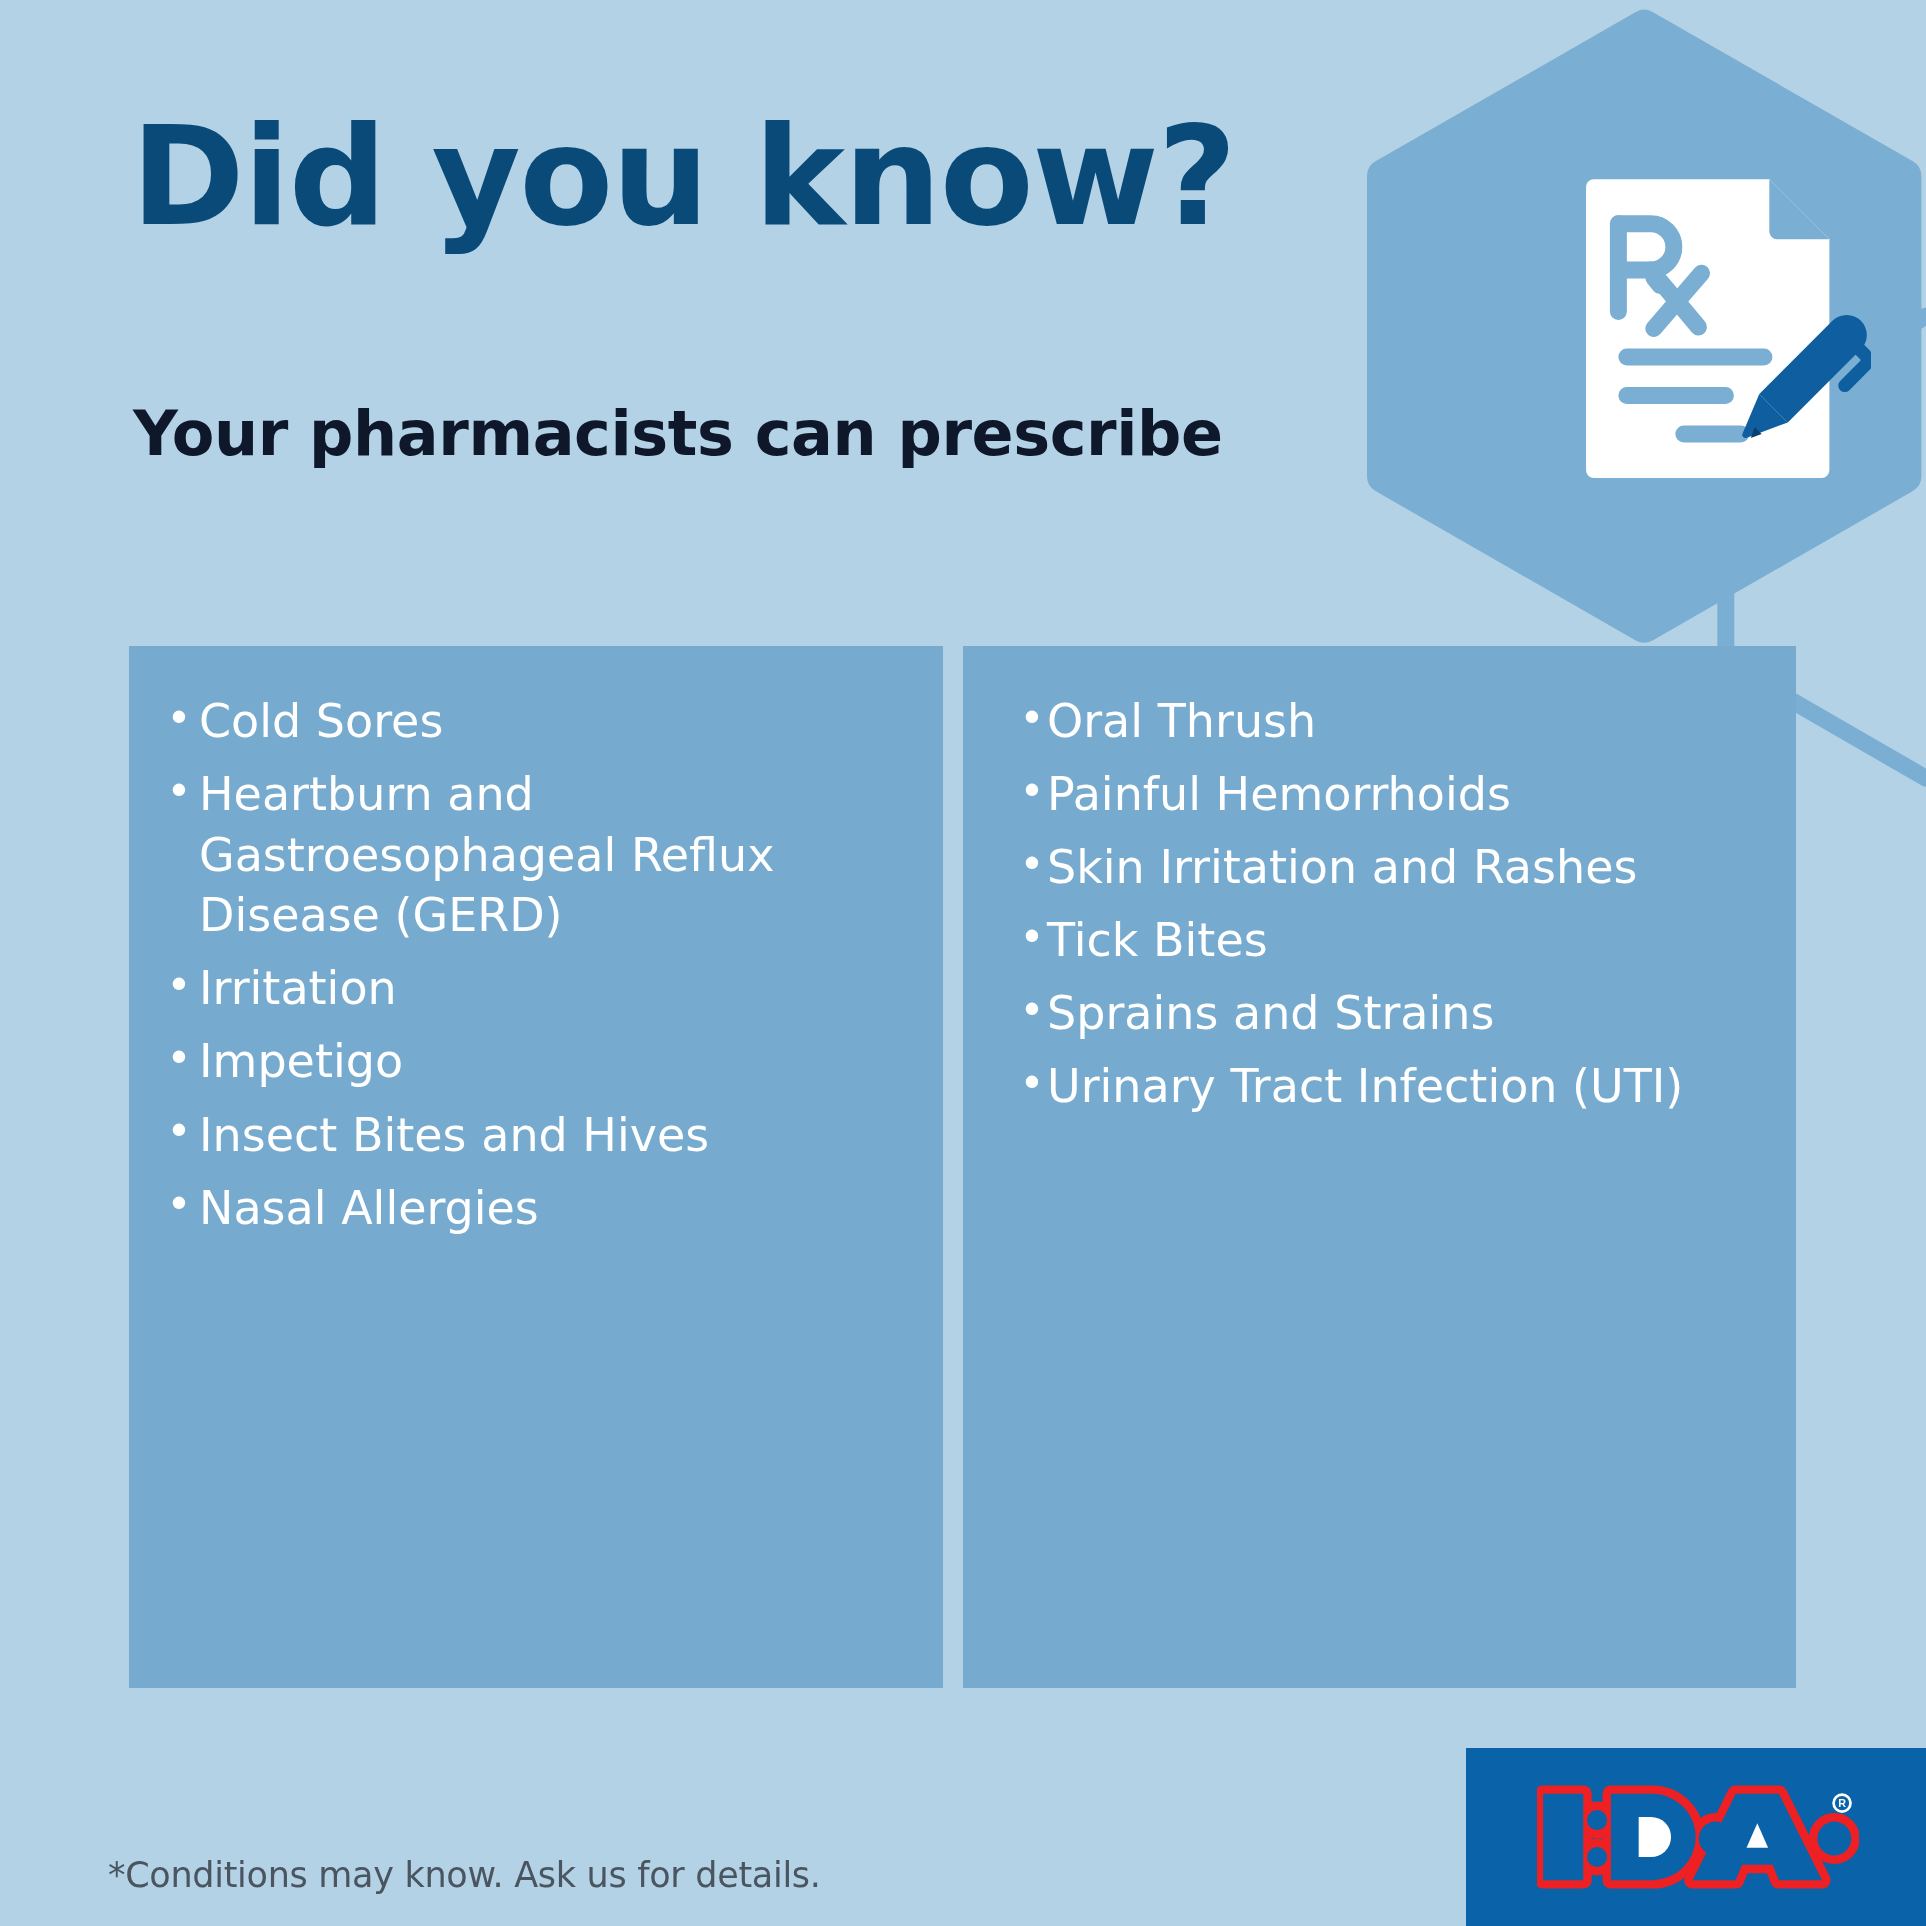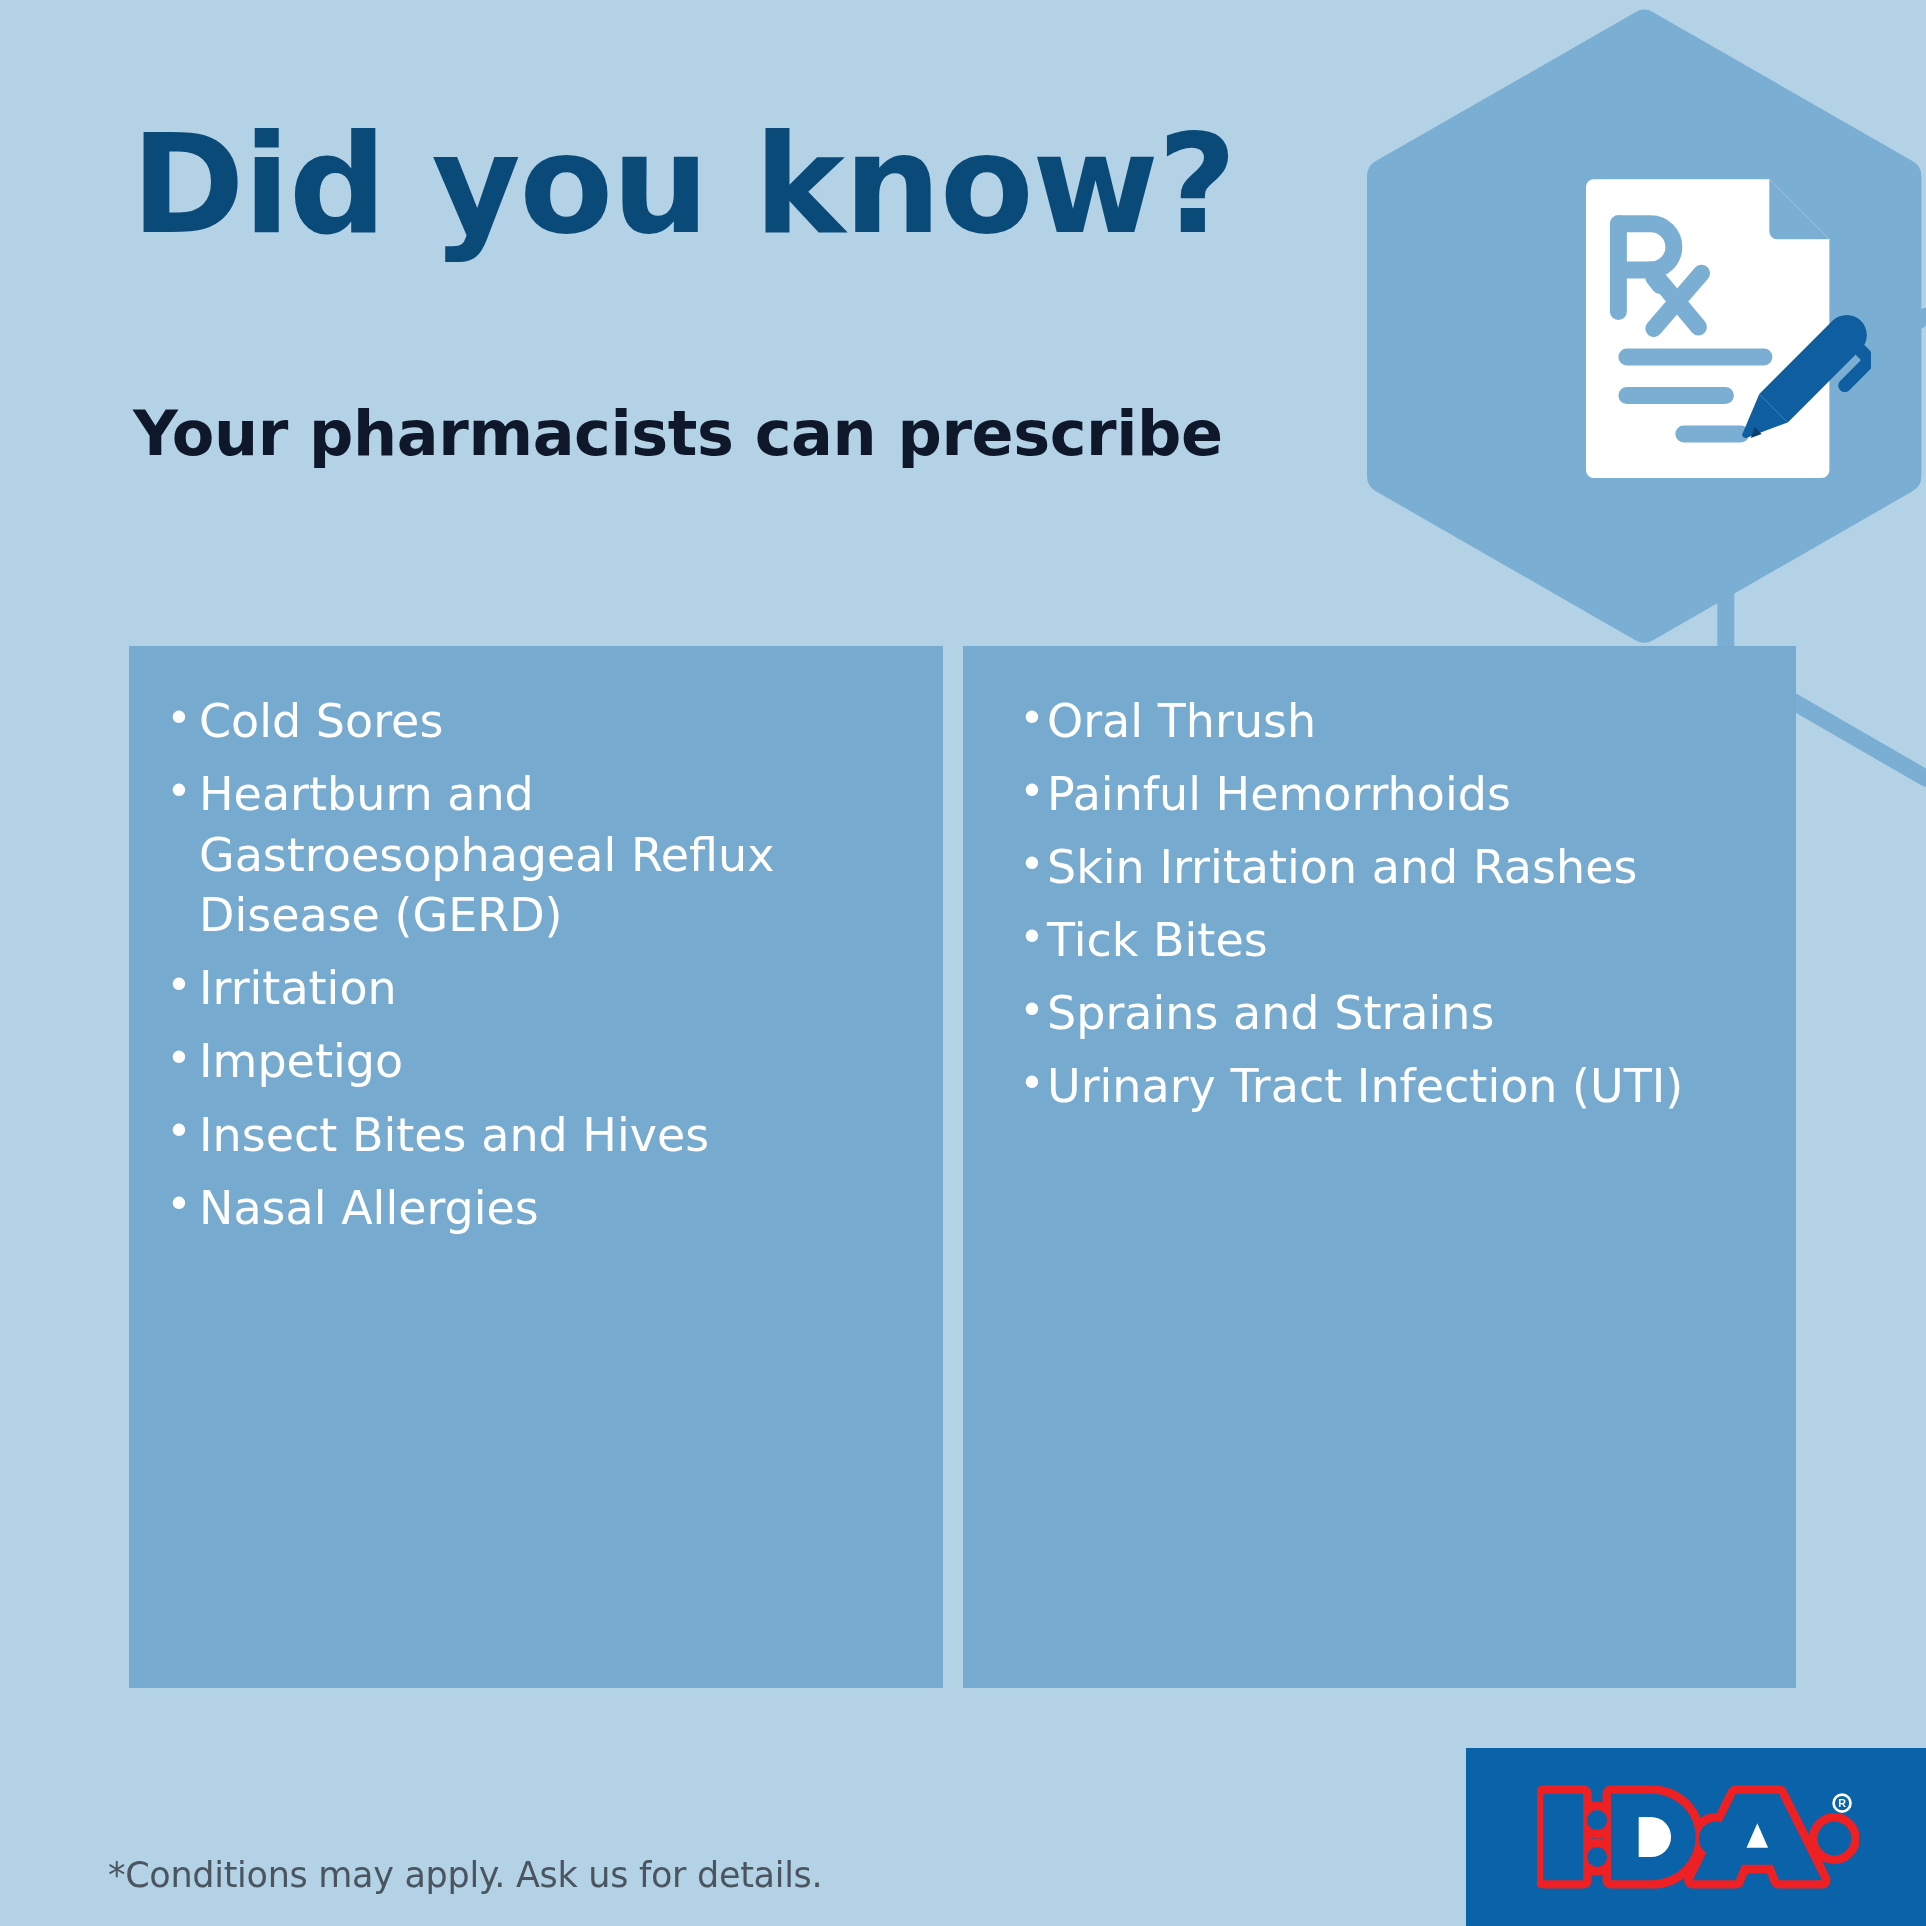--- a/index.html
+++ b/index.html
@@ -32,21 +32,21 @@
     left:1586px;
     width:285px;
     height:308px;
   }
   .rx-icon svg { display:block; width:100%; height:100%; }
 
   
   .headline {
     position:absolute;
     left:131px;
-    top:116px;
+    top:108px;
     font-size:137px;
     line-height:1.0;
     font-weight:bold;
     color:#0a4a79;
     letter-spacing:-1.5px;
     white-space:nowrap;
   }
 
   .subhead {
     position:absolute;
@@ -194,21 +194,21 @@
       <li>Painful Hemorrhoids</li>
       <li>Skin Irritation and Rashes</li>
       <li>Tick Bites</li>
       <li>Sprains and Strains</li>
       <li>Urinary Tract Infection (UTI)</li>
     </ul>
   </div>
 
 </div>
 
-<p class="footnote">*Conditions may apply. Ask us for details.</p>
+<p class="footnote">*Conditions may know. Ask us for details.</p>
 
 <div class="logo-block">
   <svg viewBox="0 0 418 140" xmlns="http://www.w3.org/2000/svg">
 
     <g stroke="#ffffff" stroke-width="15" stroke-linejoin="round" fill="none">
       <path d="M 8 14 h 52 v 112 h -52 Z"></path>
       <path d="M 96 14 h 54 a 56 56 0 0 1 0 112 h -54 Z"></path>
       <path d="M 258 14 h 56 l 56 112 h -56 l -8 -20 h -40 l -8 20 h -56 Z"></path>
       <circle cx="78" cy="48" r="13"></circle>
       <circle cx="78" cy="96" r="13"></circle>

